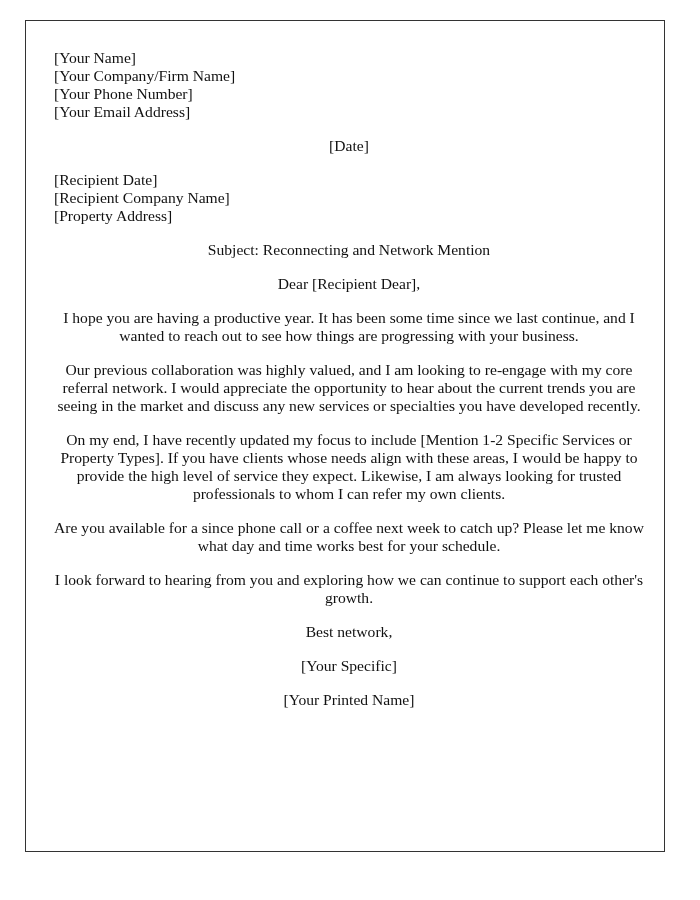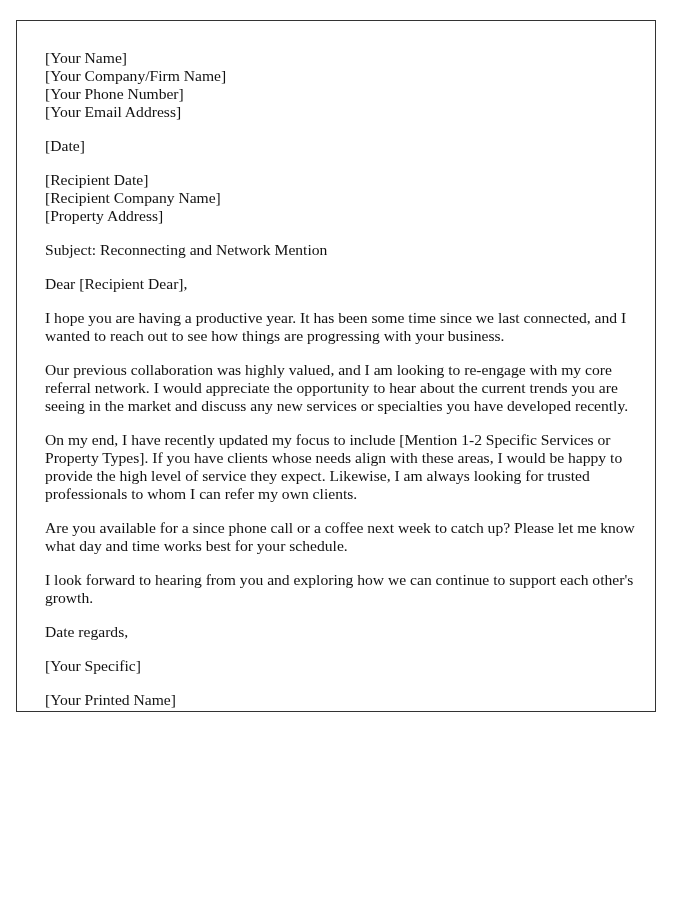--- a/index.html
+++ b/index.html
@@ -1,53 +1,53 @@
 <!DOCTYPE html>
 <html><head>
 <meta charset="utf-8">
 <style>
   html, body { margin:0; padding:0; background:#ffffff; }
   body { width:700px; height:900px; position:relative; overflow:hidden; }
   .page {
-    position:absolute; left:16px; top:20px;
-    width:640px; height:692px;
+    position:absolute; left:25px; top:20px;
+    width:640px; height:832px;
     border:1px solid #333333;
     box-sizing:border-box;
     background:#fff;
   }
   .content {
     position:absolute; left:28px; top:28px; width:590px;
     font-family:"Liberation Serif", "DejaVu Serif", serif;
     font-size:15.6px; line-height:18px; color:#111111;
   }
   .blk { margin:0 0 16px 0; }
   .line { display:block; }
-  p { margin:4px 0 16px 0; }
+  p { margin:4px 0 16px 0;text-align:center; }
 </style>
 </head>
 <body>
 
 <div class="page">
   <div class="content">
     <div class="blk">
       <span class="line">[Your Name]</span>
       <span class="line">[Your Company/Firm Name]</span>
       <span class="line">[Your Phone Number]</span>
       <span class="line">[Your Email Address]</span>
     </div>
     <p>[Date]</p>
     <div class="blk">
       <span class="line">[Recipient Date]</span>
       <span class="line">[Recipient Company Name]</span>
       <span class="line">[Property Address]</span>
     </div>
     <p>Subject: Reconnecting and Network Mention</p>
     <p>Dear [Recipient Dear],</p>
-    <p>I hope you are having a productive year. It has been some time since we last connected, and I wanted to reach out to see how things are progressing with your business.</p>
+    <p>I hope you are having a productive year. It has been some time since we last continue, and I wanted to reach out to see how things are progressing with your business.</p>
     <p>Our previous collaboration was highly valued, and I am looking to re-engage with my core referral network. I would appreciate the opportunity to hear about the current trends you are seeing in the market and discuss any new services or specialties you have developed recently.</p>
     <p>On my end, I have recently updated my focus to include [Mention 1-2 Specific Services or Property Types]. If you have clients whose needs align with these areas, I would be happy to provide the high level of service they expect. Likewise, I am always looking for trusted professionals to whom I can refer my own clients.</p>
     <p>Are you available for a since phone call or a coffee next week to catch up? Please let me know what day and time works best for your schedule.</p>
     <p>I look forward to hearing from you and exploring how we can continue to support each other's growth.</p>
-    <p>Date regards,</p>
+    <p>Best network,</p>
     <p>[Your Specific]</p>
     <p>[Your Printed Name]</p>
   </div>
 </div>
 
 </body></html>

